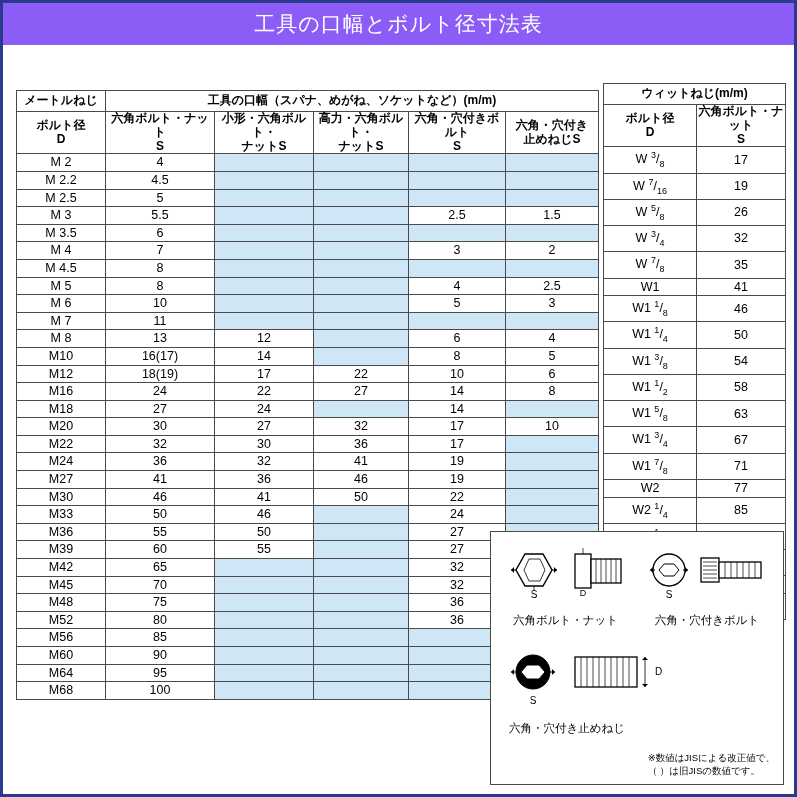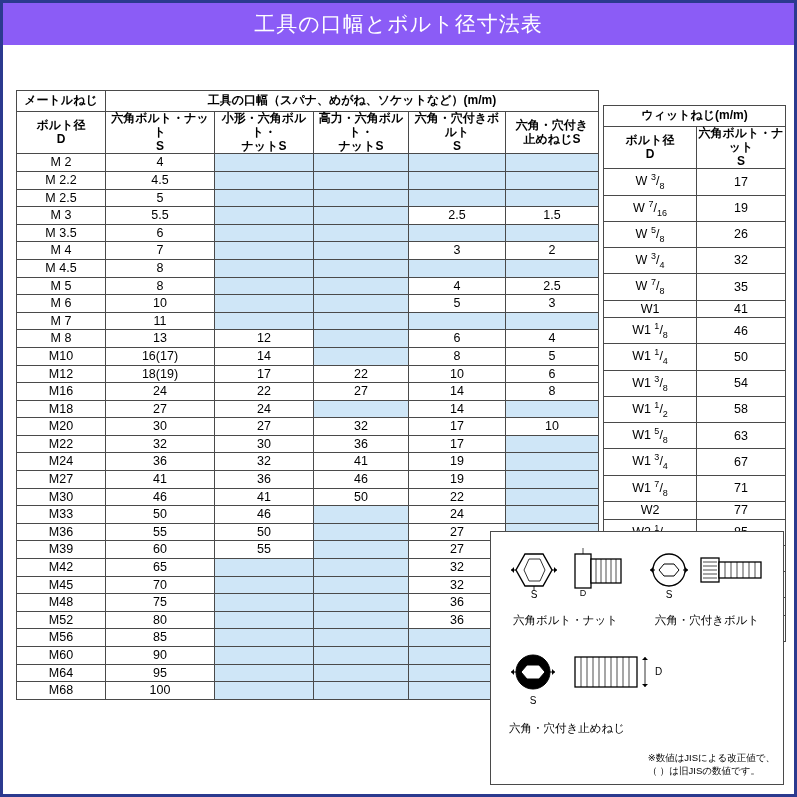--- a/index.html
+++ b/index.html
@@ -29,21 +29,21 @@
   
   #left-table{left:13px;top:87px;}
   #left-table td{height:16.6px;}
   .c0{width:88px;}
   .c1{width:108px;}
   .c2{width:98px;}
   .c3{width:94px;}
   .c4{width:96px;}
   .c5{width:92px;}
   
-  #right-table{left:600px;top:102px;}
+  #right-table{left:600px;top:80px;}
   .r0{width:92px;}
   .r1{width:88px;}
   
   .figpanel{
     position:absolute;left:487px;top:528px;width:292px;height:252px;
     background:#fff;border:1px solid #4a4a4a;
   }
   .fig{position:absolute;text-align:center;font-size:11.5px;}
   .figcap{margin-top:3px;font-size:11.5px;white-space:nowrap;}
   .note{position:absolute;right:8px;bottom:6px;font-size:9.5px;line-height:1.35;text-align:left;margin-top:12px;}

